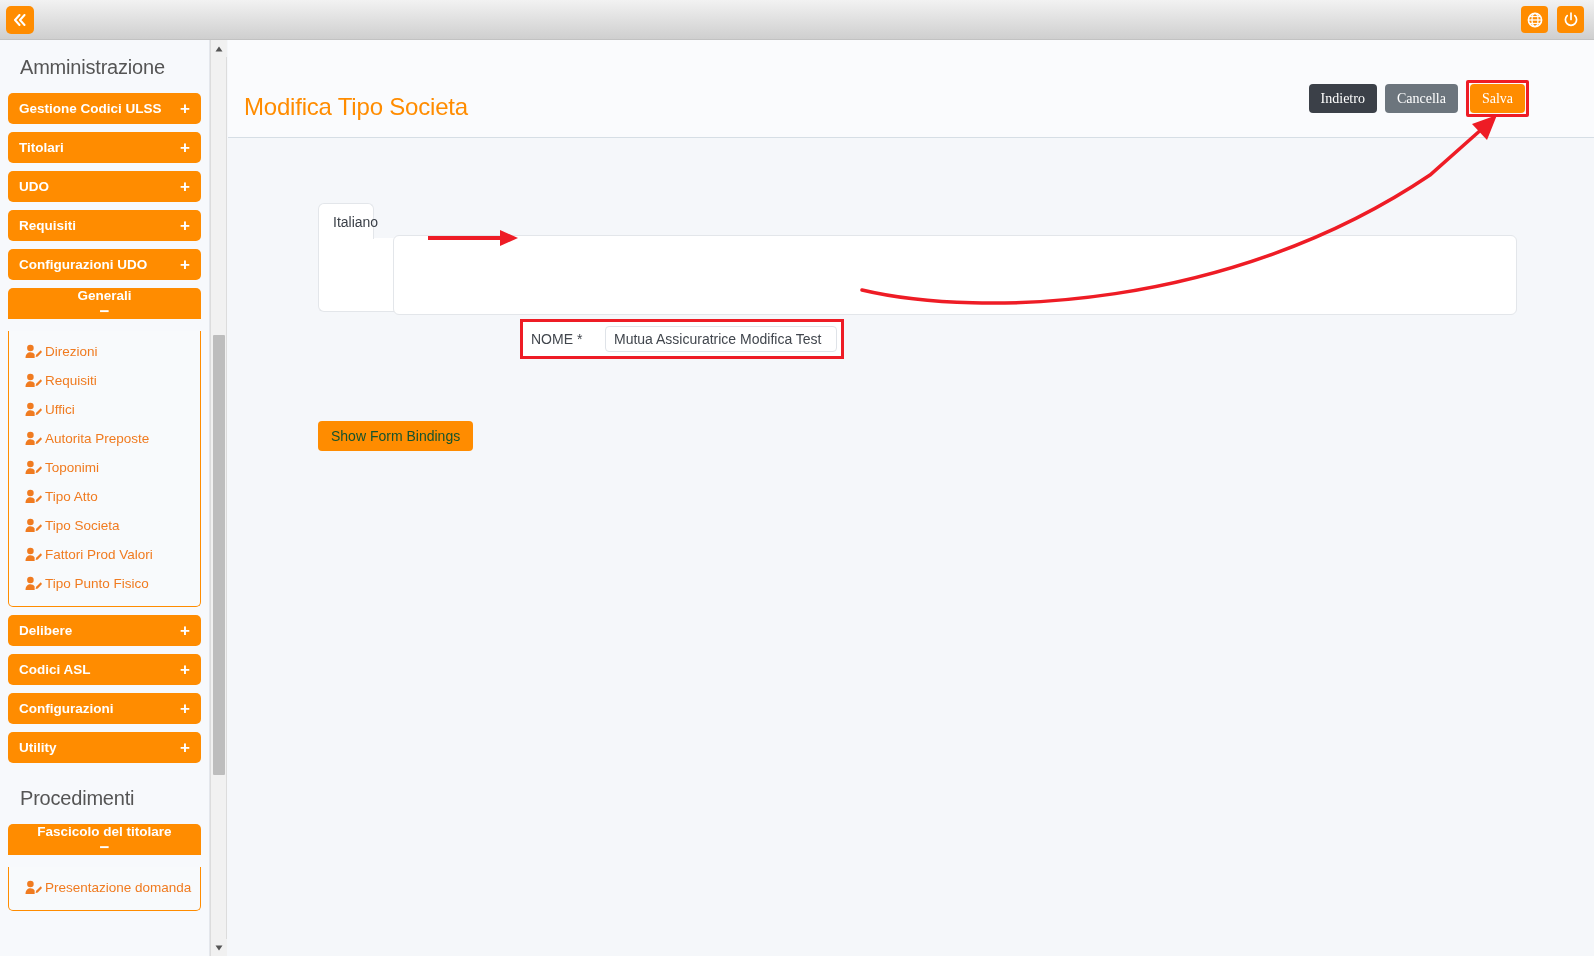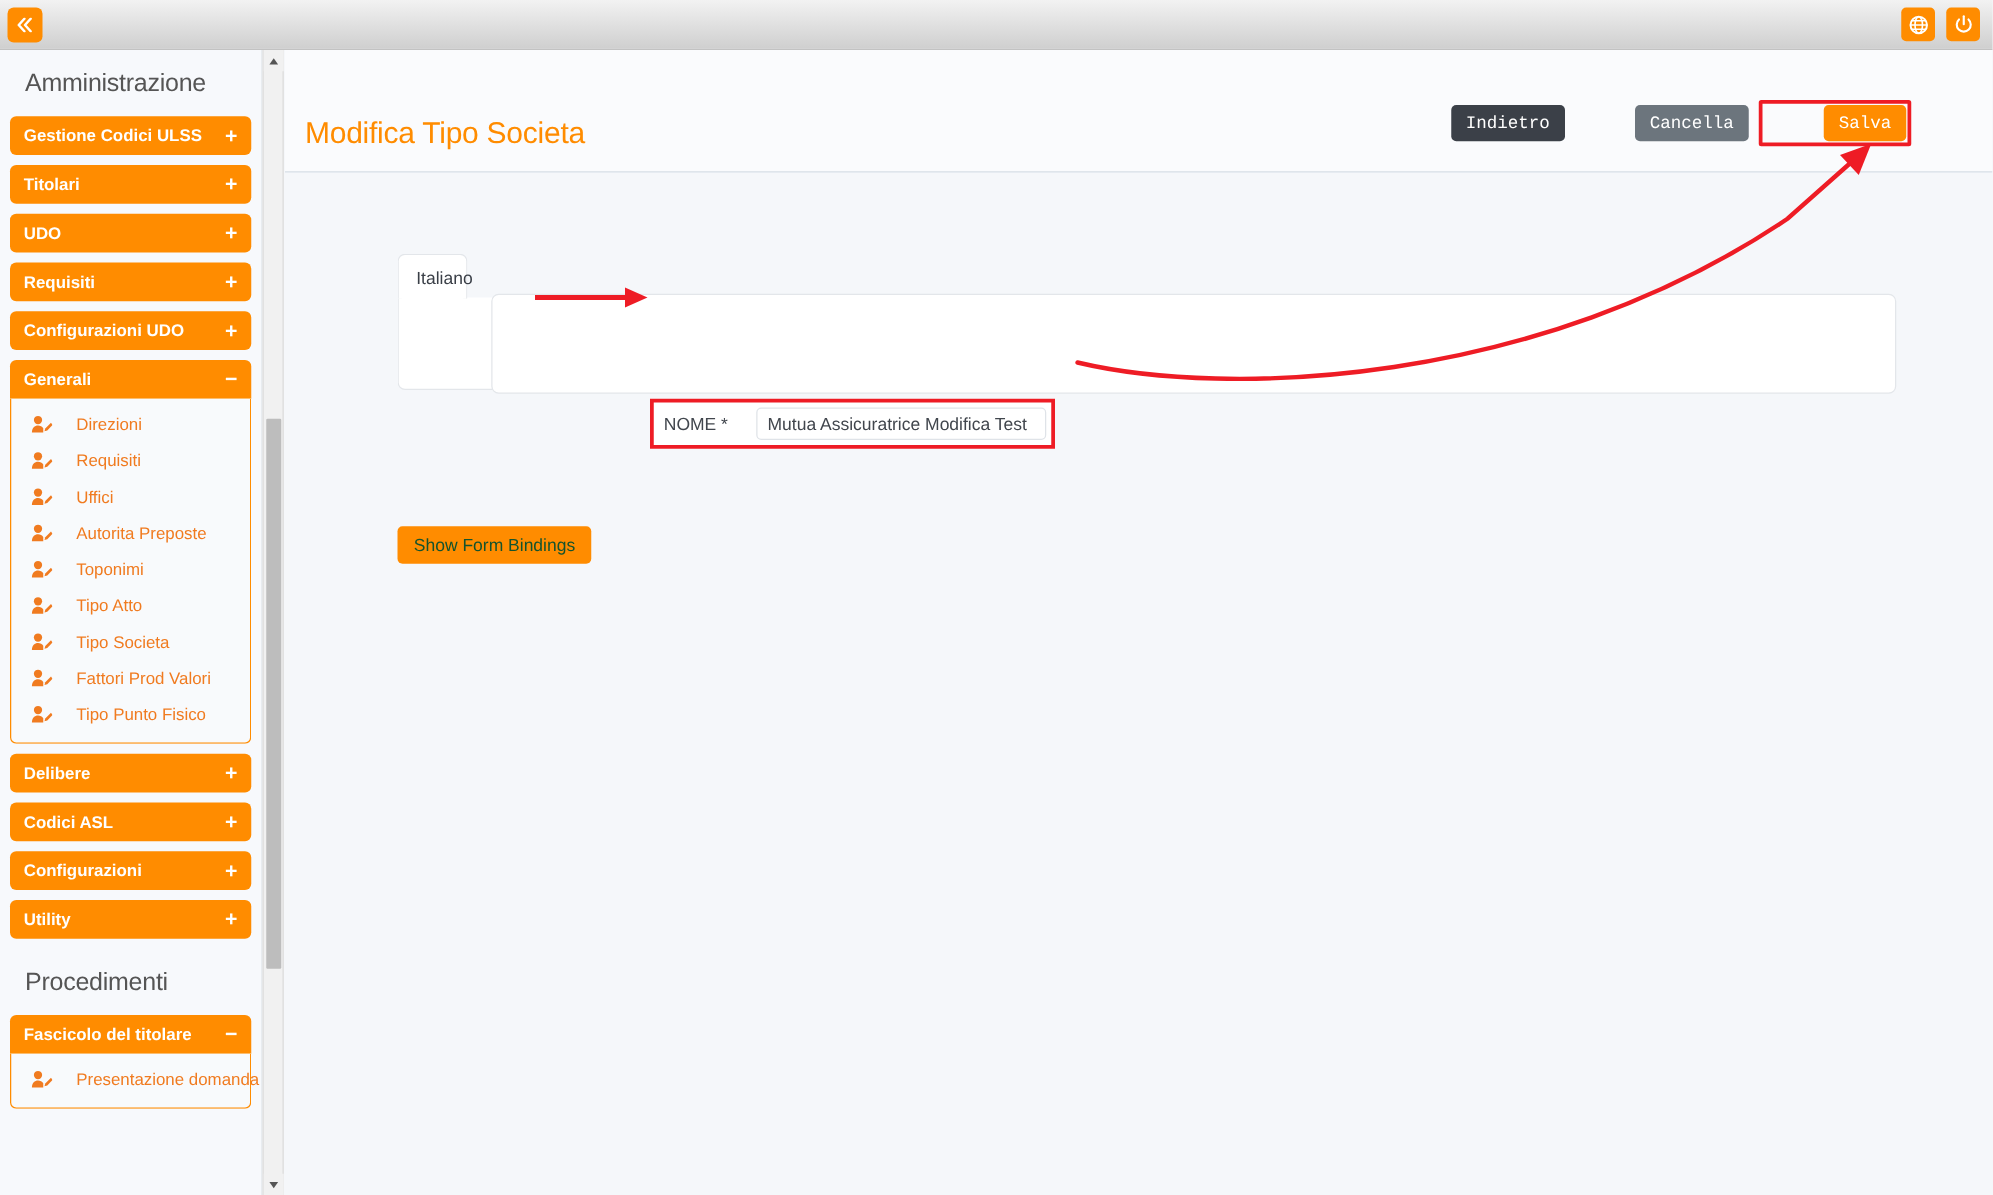--- a/index.html
+++ b/index.html
@@ -69,34 +69,35 @@
     padding: 0 11px;
     font-weight: bold;
     font-size: 13.5px;
     cursor: pointer;
     user-select: none;
     white-space: nowrap;
   }
   .menu-bar .mb-label { flex: 1; }
   .menu-bar .mb-sign { font-size: 17px; font-weight: bold; line-height: 1; }
   .menu-bar.open {
-    margin-bottom: 0;
+    margin-bottom: 12px;
     border-radius: 5px 5px 0 0;
+    flex-direction: column;
   }
   .submenu {
     margin: 0 4px 8px 4px;
     border: 1px solid #ff8c00;
     border-top: none;
     border-radius: 0 0 5px 5px;
     background: #f8fafc;
     padding: 6px 0 8px 0;
   }
   .submenu-item {
     display: flex; align-items: center;
-    gap: 19px;
+    gap: 3px;
     padding: 7px 0 7px 16px;
     color: #f07b20;
     font-size: 13.5px;
     cursor: pointer;
     white-space: nowrap;
   }
   .submenu-item svg { flex: none; display: block; }
 
   
   #sb-scroll {
@@ -138,26 +139,25 @@
     position: absolute; left: 16px; top: 53px;
     font-size: 24px; color: #ff8c00; font-weight: normal;
     letter-spacing: -0.2px;
   }
   #header-actions {
     position: absolute; right: 65px; top: 40px;
     display: flex; gap: 8px; align-items: center;
   }
   .btn {
     border: none; border-radius: 4px;
-    font-size: 14px; font-family: Liberation Mono, monospace;
+    font-size: 14px; font-family: Liberation Serif, serif;
     padding: 0 12px; height: 29px;
     cursor: pointer; color: #fff;
     display: flex; align-items: center; justify-content: center;
     white-space: nowrap;
-    margin-left: 48px;
   }
   .btn-dark { background: #3b4048; }
   .btn-gray { background: #6c757d; }
   .btn-orange { background: #ff8c00; }
   #save-btn-wrap {
     border: 3px solid #ee1c25;
     padding: 1px;
     border-radius: 2px;
     display: flex;
   }

